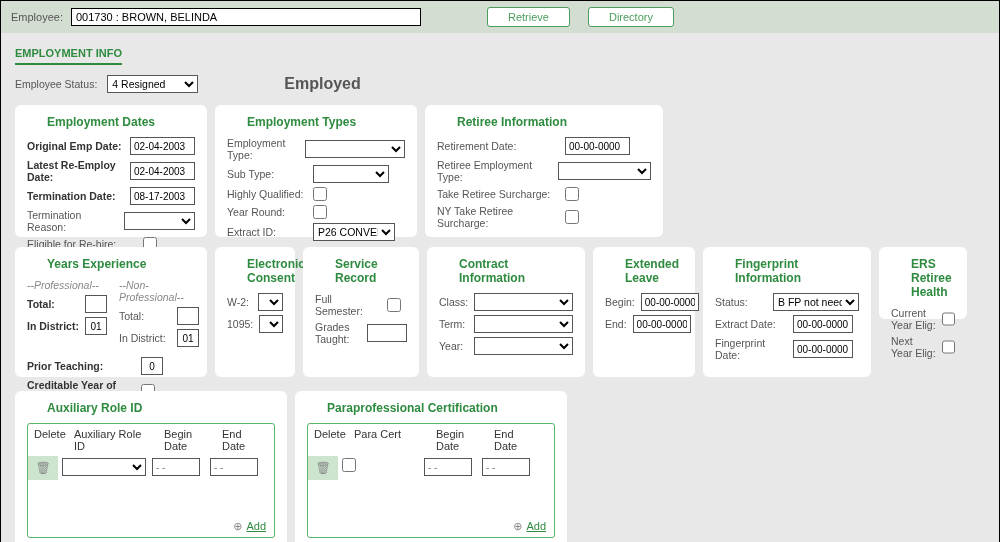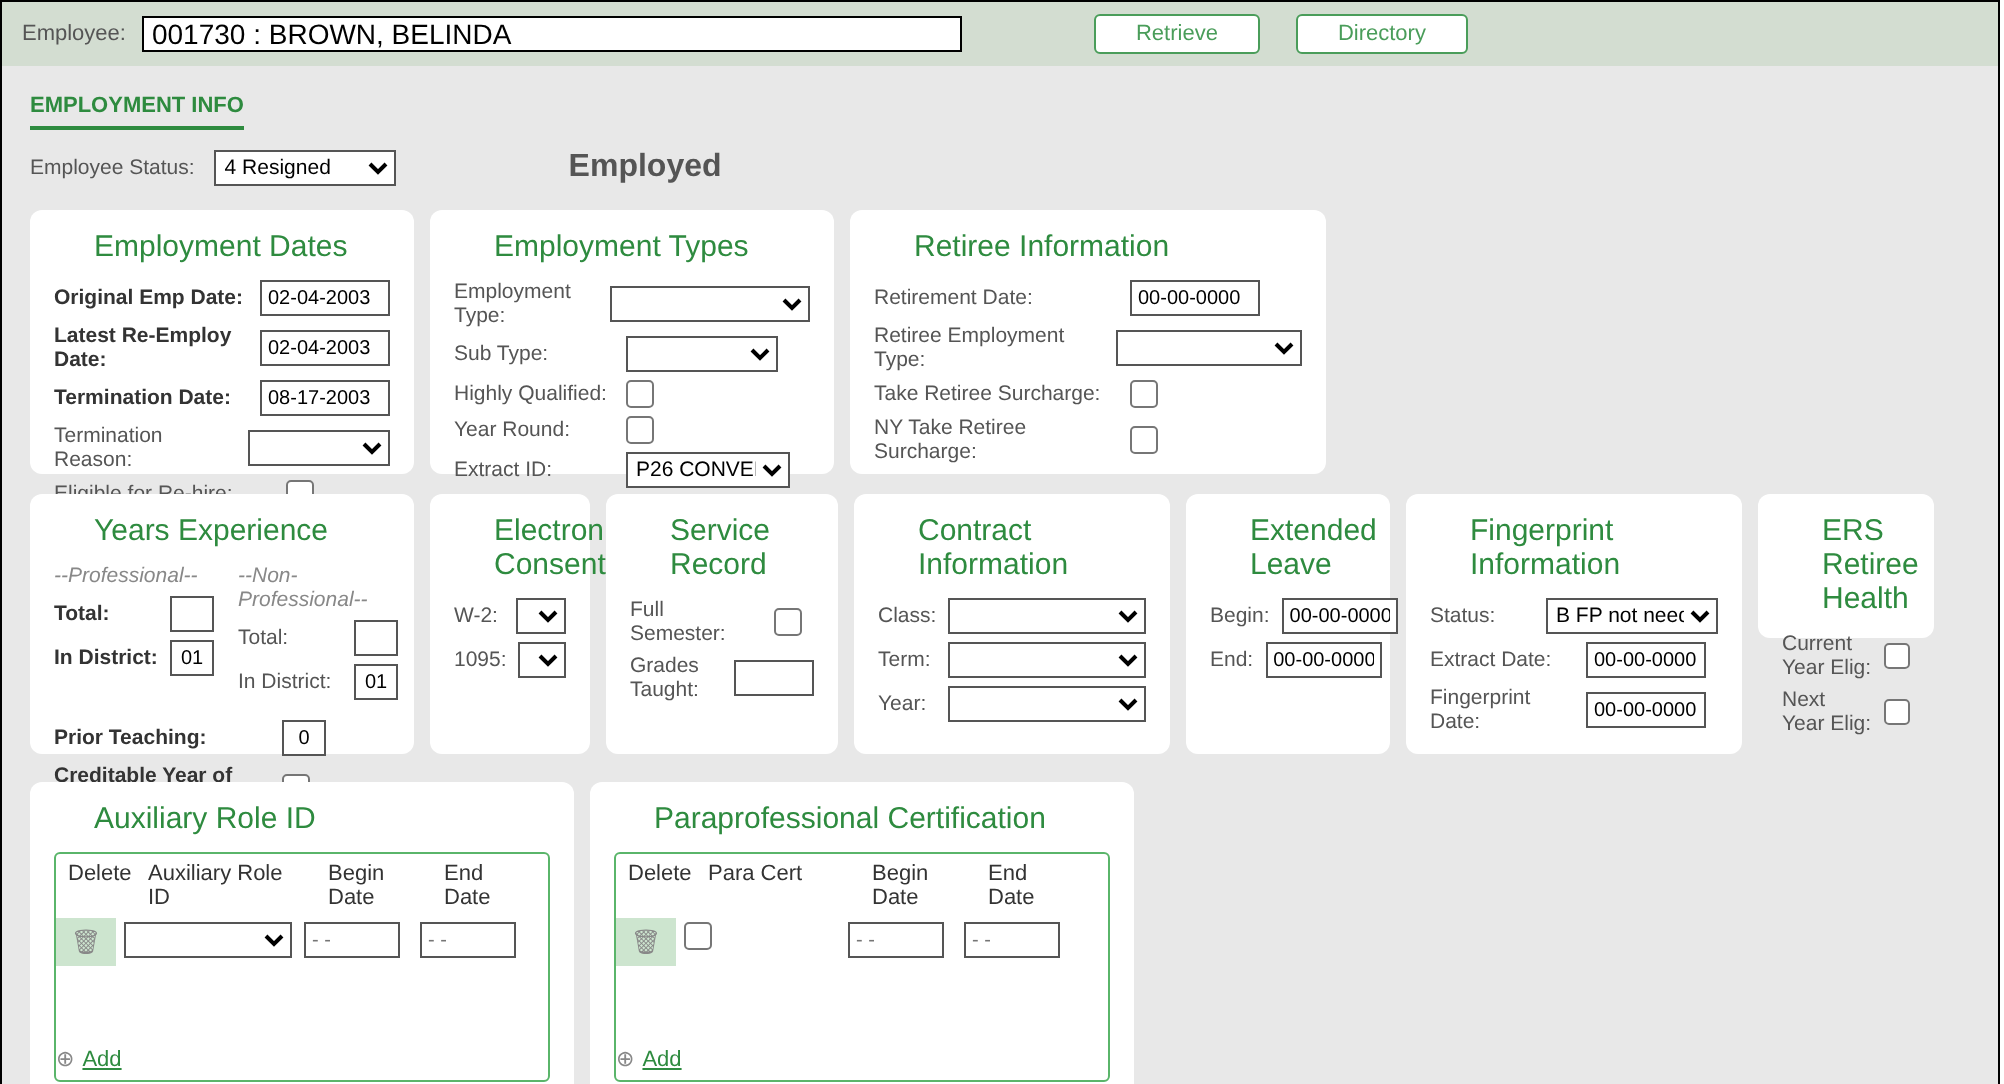--- a/index.html
+++ b/index.html
@@ -1,49 +1,49 @@
 <!DOCTYPE html>
 <html><head>
 <meta charset="utf-8">
 <style>
   * { box-sizing: border-box; margin: 0; padding: 0; }
   body { font-family: Arial, sans-serif; font-size: 11px; background: #fff; color: #333; width: 1002px; }
   .outer-border { border: 1px solid #000; width: 1000px; }
   .topbar { background: #d3ddd1; padding: 6px 10px; display: flex; align-items: center; gap: 8px; }
   .topbar label { font-size: 11px; }
-  .emp-search { width: 410px; height: 18px; border: 1px solid #000; font-size: 14px; padding: 0 4px; }
+  .emp-search { width: 350px; height: 18px; border: 1px solid #000; font-size: 11px; padding: 0 4px; }
   .btn { background: #fff; border: 1px solid #4a9d5a; color: #4a9d5a; padding: 3px 20px; border-radius: 3px; font-size: 11px; cursor: pointer; margin-left: 10px; }
   .content { background: #e8e8e8; padding: 10px 14px 18px 14px; }
   .tab { color: #2e8b3f; font-weight: bold; font-size: 11px; padding: 4px 0; border-bottom: 2px solid #2e8b3f; display: inline-block; margin-bottom: 10px; }
   .status-row { display: flex; align-items: center; gap: 10px; margin-bottom: 12px; }
   .status-row select { width: 100px; height: 18px; font-size: 11px; border: 1px solid #000; }
   .big-status { font-size: 16px; font-weight: bold; color: #555; margin-left: 76px; }
   .cards { display: flex; gap: 8px; flex-wrap: wrap; }
   .card { background: #fff; border-radius: 6px; padding: 10px 12px 12px 12px; }
-  .card-title { color: #2e8b3f; font-weight: normal; font-size: 15px; margin-bottom: 8px; padding-left: 20px; }
+  .card-title { color: #2e8b3f; font-weight: bold; font-size: 12px; margin-bottom: 8px; padding-left: 20px; }
   .field-row { display: flex; align-items: center; margin-bottom: 4px; gap: 6px; }
   .field-label { font-size: 10.5px; color: #555; }
   .field-label.bold { font-weight: bold; color: #333; }
   .txt { border: 1px solid #555; height: 18px; font-size: 10px; padding: 0 3px; background: #fff; }
   .txt.small { width: 65px; }
   .txt.tiny { width: 22px; text-align: center; }
   select.sel { border: 1px solid #555; height: 18px; font-size: 10.5px; background: #fff; }
   .chk { width: 14px; height: 14px; border: 1px solid #555; }
   .row1 .card { height: 132px; }
   .row2 .card { height: 130px; }
   .sub-head { font-size: 10.5px; color: #888; font-style: italic; }
   .sub-cols { display: flex; gap: 12px; }
   .inner-green { border: 1px solid #5ab56a; border-radius: 3px; padding: 0; }
   .tbl-head { display: flex; font-size: 11px; font-weight: normal; }
   .tbl-head > div { padding: 4px 6px; }
   .tbl-row { display: flex; }
   .tbl-row > div { padding: 2px 4px; }
   .del-cell { background: #cde5cf; width: 30px; height: 24px; display: flex; align-items: center; justify-content: center; }
   .trash { color: #888; font-size: 12px; }
-  .add-row { text-align: left; padding: 40px 8px 4px 0; font-size: 11px; }
+  .add-row { text-align: right; padding: 40px 8px 4px 0; font-size: 11px; }
   .add-link { color: #2e8b3f; text-decoration: underline; cursor: pointer; }
   .plus { color: #888; margin-right: 4px; }
 </style>
 </head>
 <body>
 
 <div class="outer-border">
 <div class="topbar">
   <label class="field-label">Employee:</label>
   <input class="emp-search" value="001730 : BROWN, BELINDA" style="">

